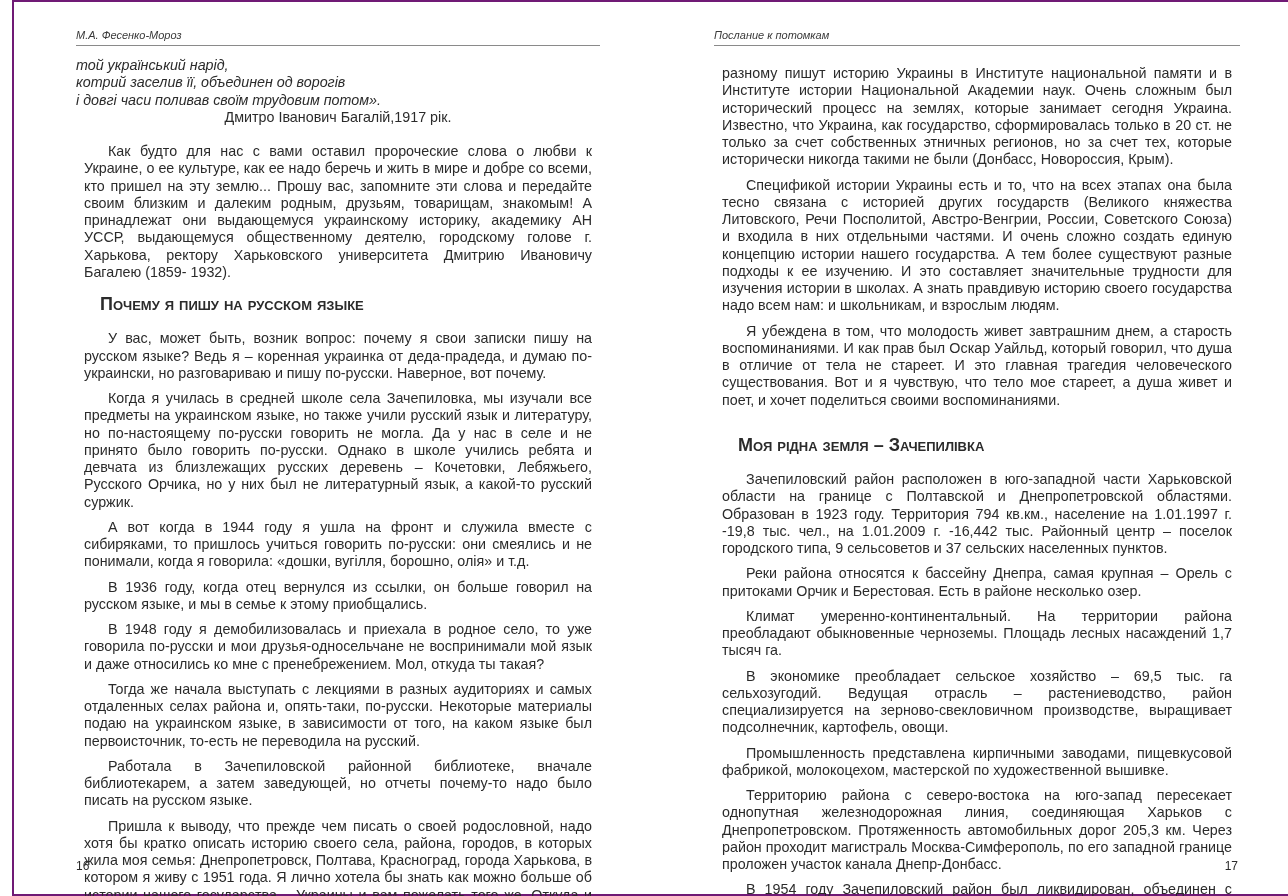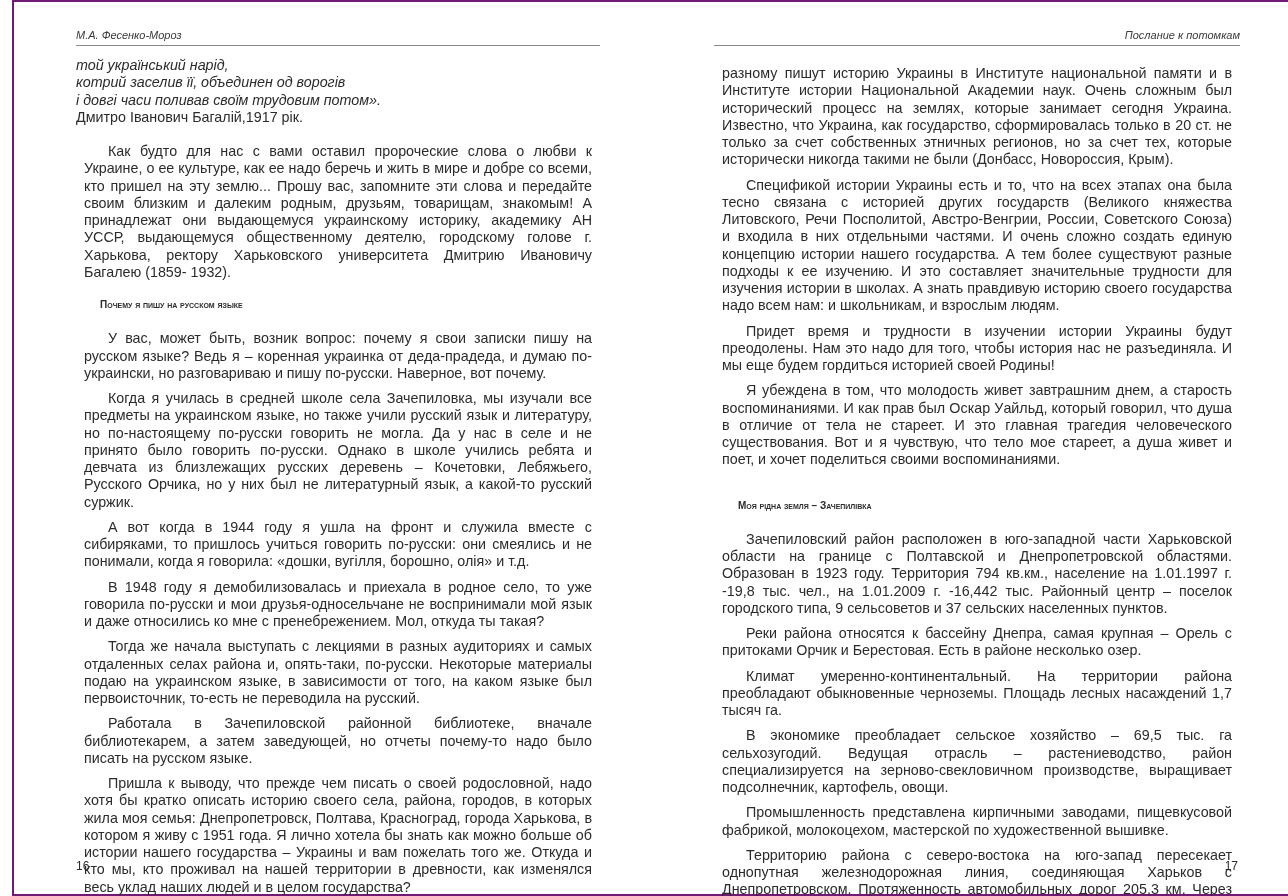--- a/index.html
+++ b/index.html
@@ -16,35 +16,35 @@
     }
     .page.left { left: 62px; width: 524px; }
     .page.right { left: 700px; width: 526px; }
     .running-head {
       position: absolute; top: 27px; left: 0; right: 0;
       font-size: 11px; font-style: italic; color: #3a3a3a;
       padding-bottom: 4px;
       border-bottom: 1.5px solid #8a8a8a;
     }
     .page.left .running-head { text-align: left; }
-    .page.right .running-head { text-align: right; }
+    .page.right .running-head { }
     .content {
       position: absolute; top: 55px; left: 0; right: 0;
       font-size: 14.3px; line-height: 17.25px;
       text-align: justify;
     }
     .poem {
       font-style: italic;
     }
     .poem-line { display: block; text-align: left; }
-    .attribution { display: block; text-align: left; margin-bottom: 17px; }
+    .attribution { display: block; text-align: center; margin-bottom: 17px; }
     p { margin: 8px; text-indent: 24px; text-align: justify; }
     .heading {
       margin: 15px 0 17px 24px;
-      font-weight: bold; font-variant: small-caps; font-size: 10px;
+      font-weight: bold; font-variant: small-caps; font-size: 18px;
       text-indent: 0;
     }
     .page-number {
       position: absolute; top: 857px;
       font-size: 12px; color: #2b2b2b;
     }
     .page.left .page-number { left: 0; }
     .page.right .page-number { right: 2px; }
     .right-content { top: 55px; }
   </style>
@@ -60,35 +60,35 @@
         <span class="poem-line">той український нарід,</span>
         <span class="poem-line">котрий заселив її, объединен од ворогів</span>
         <span class="poem-line">і довгі часи поливав своїм трудовим потом».</span>
       </div>
       <span class="attribution">Дмитро Іванович Багалій,1917 рік.</span>
       <p>Как будто для нас с вами оставил пророческие слова о любви к Украине, о ее культуре, как ее надо беречь и жить в мире и добре со всеми, кто пришел на эту землю... Прошу вас, запомните эти слова и передайте своим близким и далеким родным, друзьям, товарищам, знакомым! А принадлежат они выдающемуся украинскому историку, академику АН УССР, выдающемуся общественному деятелю, городскому голове г. Харькова, ректору Харьковского университета Дмитрию Ивановичу Багалею (1859- 1932).</p>
       <div class="heading">Почему я пишу на русском языке</div>
       <p>У вас, может быть, возник вопрос: почему я свои записки пишу на русском языке? Ведь я – коренная украинка от деда-прадеда, и думаю по-украински, но разговариваю и пишу по-русски. Наверное, вот почему.</p>
       <p>Когда я училась в средней школе села Зачепиловка, мы изучали все предметы на украинском языке, но также учили русский язык и литературу, но по-настоящему по-русски говорить не могла. Да у нас в селе и не принято было говорить по-русски. Однако в школе учились ребята и девчата из близлежащих русских деревень – Кочетовки, Лебяжьего, Русского Орчика, но у них был не литературный язык, а какой-то русский суржик.</p>
       <p>А вот когда в 1944 году я ушла на фронт и служила вместе с сибиряками, то пришлось учиться говорить по-русски: они смеялись и не понимали, когда я говорила: «дошки, вугілля, борошно, олія» и т.д.</p>
+      <p>В 1936 году, когда отец вернулся из ссылки, он больше говорил на русском языке, и мы в семье к этому приобщались.</p>
       <p>В 1948 году я демобилизовалась и приехала в родное село, то уже говорила по-русски и мои друзья-односельчане не воспринимали мой язык и даже относились ко мне с пренебрежением. Мол, откуда ты такая?</p>
       <p>Тогда же начала выступать с лекциями в разных аудиториях и самых отдаленных селах района и, опять-таки, по-русски. Некоторые материалы подаю на украинском языке, в зависимости от того, на каком языке был первоисточник, то-есть не переводила на русский.</p>
       <p>Работала в Зачепиловской районной библиотеке, вначале библиотекарем, а затем заведующей, но отчеты почему-то надо было писать на русском языке.</p>
       <p>Пришла к выводу, что прежде чем писать о своей родословной, надо хотя бы кратко описать историю своего села, района, городов, в которых жила моя семья: Днепропетровск, Полтава, Красноград, города Харькова, в котором я живу с 1951 года. Я лично хотела бы знать как можно больше об истории нашего государства – Украины и вам пожелать того же. Откуда и кто мы, кто проживал на нашей территории в древности, как изменялся весь уклад наших людей и в целом государства?</p>
       <p style="text-align-last: justify;">В современной истории Украины полно противоречий. Совсем по-</p>
     </div>
     <div class="page-number">16</div>
   </div>
 
   <div class="page right">
     <div class="running-head">Послание к потомкам</div>
     <div class="content right-content">
       <p style="text-indent:0;">разному пишут историю Украины в Институте национальной памяти и в Институте истории Национальной Академии наук. Очень сложным был исторический процесс на землях, которые занимает сегодня Украина. Известно, что Украина, как государство, сформировалась только в 20 ст. не только за счет собственных этничных регионов, но за счет тех, которые исторически никогда такими не были (Донбасс, Новороссия, Крым).</p>
       <p>Спецификой истории Украины есть и то, что на всех этапах она была тесно связана с историей других государств (Великого княжества Литовского, Речи Посполитой, Австро-Венгрии, России, Советского Союза) и входила в них отдельными частями. И очень сложно создать единую концепцию истории нашего государства. А тем более существуют разные подходы к ее изучению. И это составляет значительные трудности для изучения истории в школах. А знать правдивую историю своего государства надо всем нам: и школьникам, и взрослым людям.</p>
-      <p>Придет время и трудности в изучении истории Украины будут преодолены. Нам это надо для того, чтобы история нас не разъединяла. И мы еще будем гордиться историей своей Родины!</p>
       <p>Я убеждена в том, что молодость живет завтрашним днем, а старость воспоминаниями. И как прав был Оскар Уайльд, который говорил, что душа в отличие от тела не стареет. И это главная трагедия человеческого существования. Вот и я чувствую, что тело мое стареет, а душа живет и поет, и хочет поделиться своими воспоминаниями.</p>
       <div class="heading" style="margin-top:28px;">Моя рідна земля – Зачепилівка</div>
       <p>Зачепиловский район расположен в юго-западной части Харьковской области на границе с Полтавской и Днепропетровской областями. Образован в 1923 году. Территория 794 кв.км., население на 1.01.1997 г. -19,8 тыс. чел., на 1.01.2009 г. -16,442 тыс. Районный центр – поселок городского типа, 9 сельсоветов и 37 сельских населенных пунктов.</p>
       <p>Реки района относятся к бассейну Днепра, самая крупная – Орель с притоками Орчик и Берестовая. Есть в районе несколько озер.</p>
       <p>Климат умеренно-континентальный. На территории района преобладают обыкновенные черноземы. Площадь лесных насаждений 1,7 тысяч га.</p>
       <p>В экономике преобладает сельское хозяйство – 69,5 тыс. га сельхозугодий. Ведущая отрасль – растениеводство, район специализируется на зерново-свекловичном производстве, выращивает подсолнечник, картофель, овощи.</p>
       <p>Промышленность представлена кирпичными заводами, пищевкусовой фабрикой, молокоцехом, мастерской по художественной вышивке.</p>
       <p>Территорию района с северо-востока на юго-запад пересекает однопутная железнодорожная линия, соединяющая Харьков с Днепропетровском. Протяженность автомобильных дорог 205,3 км. Через район проходит магистраль Москва-Симферополь, по его западной границе проложен участок канала Днепр-Донбасс.</p>
       <p style="text-align-last: justify;">В 1954 году Зачепиловский район был ликвидирован, объединен с</p>
     </div>

